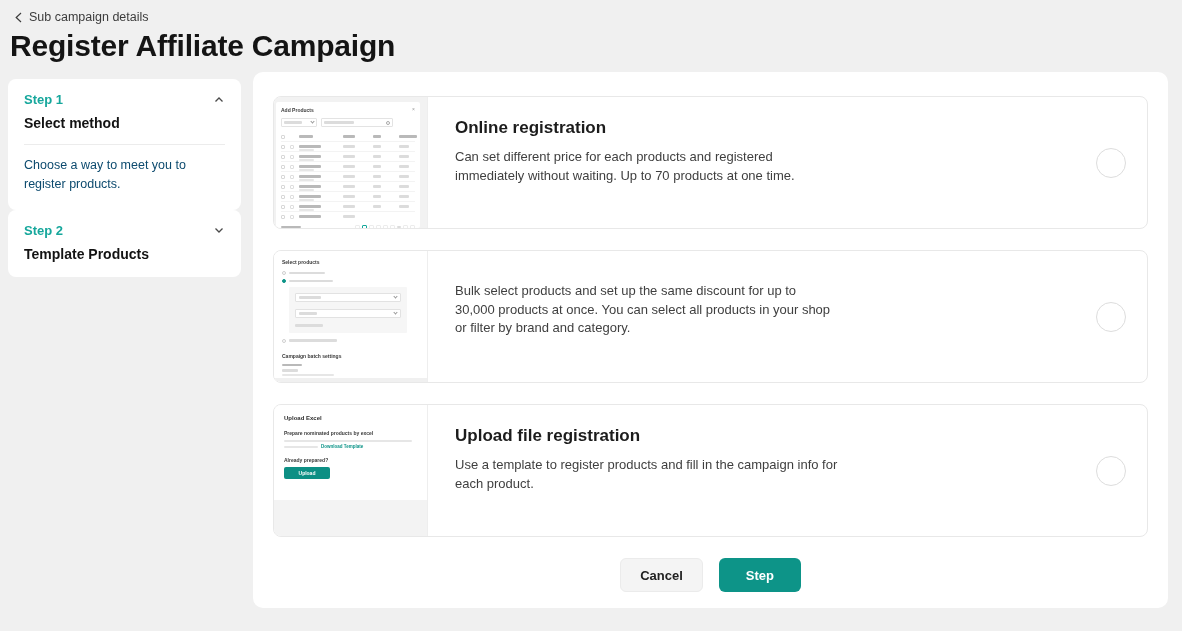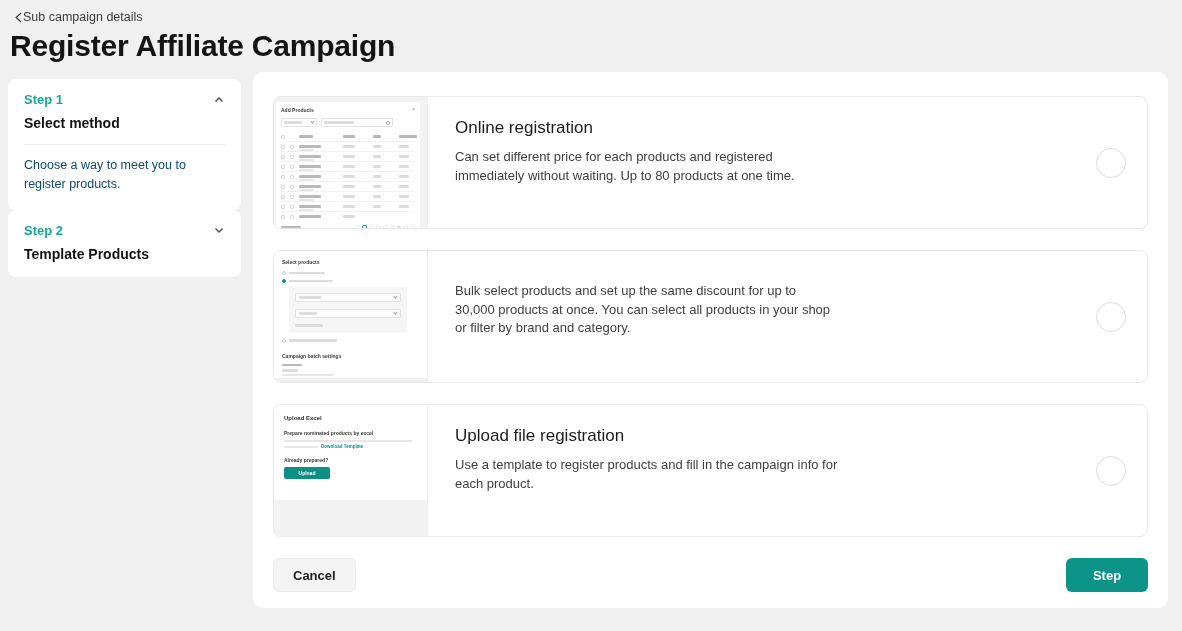--- a/index.html
+++ b/index.html
@@ -7,21 +7,21 @@
   body {
     font-family:"Liberation Sans", sans-serif;
     background:#f0f0f0;
     position:relative;
     overflow:hidden;
     color:#1a1a1a;
   }
   
   .breadcrumb {
     position:absolute; left:14px; top:10px;
-    display:flex; align-items:center; 
+    display:flex; align-items:center; gap:6px;
     font-size:12.5px; color:#3c3c3c; cursor:pointer;
   }
   .page-title {
     position:absolute; left:10px; top:29px;
     font-size:30px; font-weight:700; letter-spacing:-0.2px; color:#141414;
   }
   
   .sidebar { position:absolute; left:8px; top:79px; width:233px; }
   .side-card { background:#fff; border-radius:8px; padding:13px 16px 15px 16px; }
   .side-card + .side-card { }
@@ -34,28 +34,28 @@
   .main-panel {
     position:absolute; left:253px; top:72px; width:915px; height:536px;
     background:#fff; border-radius:10px; padding:24px 20px 16px 20px;
   }
   .option-card {
     display:flex; height:133px; margin-bottom:21px;
     border:1px solid #e8e8e8; border-radius:8px; overflow:hidden;
     background:#fff; cursor:pointer;
   }
   .opt-content { flex:1; padding:21px 0 0 27px; }
-  .opt-title { font-size:17px; font-weight:400; color:#1c1c1c; }
+  .opt-title { font-size:17px; font-weight:700; color:#1c1c1c; }
   .opt-desc { margin-top:10px; font-size:13px; color:#3f3f3f; line-height:18.5px; }
   .radio {
     width:30px; height:30px; min-width:30px; border-radius:50%;
     border:1px solid #ddd; background:#fff;
     align-self:center; margin:0 21px 0 12px;
   }
-  .footer { display:flex; justify-content:space-between; gap:16px; }
+  .footer { display:flex; justify-content:center; gap:16px; }
   .btn { height:34px; border:none; border-radius:6px; font-size:13px; font-weight:700;
          font-family:"Liberation Sans",sans-serif; cursor:pointer; }
   .btn-cancel { background:#f4f4f4; border:1px solid #ebebeb; color:#222; padding:0 19px; }
   .btn-next { background:#0d9488; color:#fff; width:82px; }
   
   .thumb { width:154px; min-width:154px; border-right:1px solid #eee; position:relative; overflow:hidden; background:#fff; }
   .b { display:block; background:#dcdcdc; height:2.5px; border-radius:1px; }
   .bd { background:#b9b9b9; }   
   .bl { background:#e6e6e6; height:2px; } 
   .tinytitle { font-size:5px; font-weight:700; color:#3a3a3a; line-height:1.2; }
@@ -241,21 +241,21 @@
               <span class="pg"></span>
           </span>
         </div>
 
       </div>
     </div>
     <div class="opt-content">
       <div class="opt-title">Online registration</div>
       <div class="opt-desc">
         <div>Can set different price for each products and registered</div>
-        <div>immediately without waiting. Up to 80 products at one time.</div>
+        <div>immediately without waiting. Up to 70 products at one time.</div>
       </div>
     </div>
     <span class="radio"></span>
   </div>
 
   <div class="option-card">
     <div class="thumb t2">
       <div class="tinytitle">Select products</div>
       <div class="t2row" style="margin-top:6px">
           <i class="mrad"></i>

